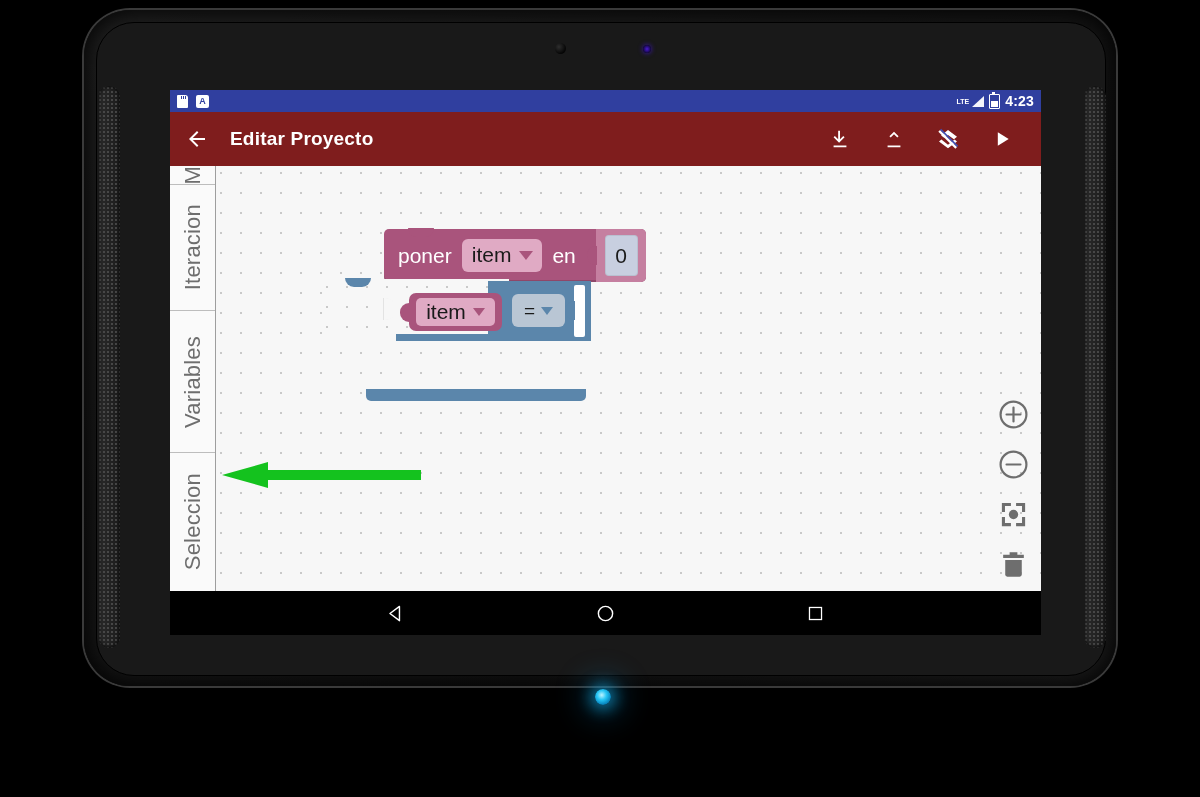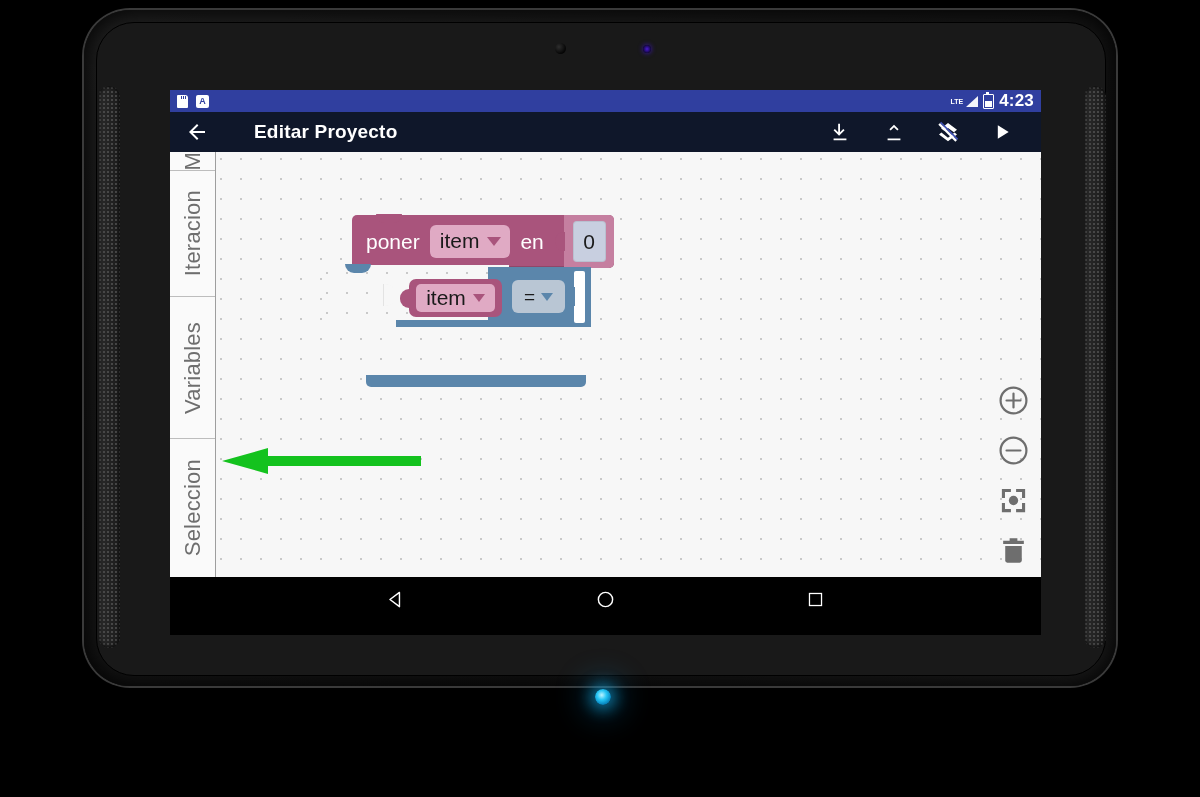--- a/index.html
+++ b/index.html
@@ -64,21 +64,21 @@
   }
 
   
   .statusbar {
     position: relative; height: 22px; background: #303f9f;
     display: flex; align-items: center; padding: 0 7px;
     color: #fff;
   }
   .sb-left { display:flex; align-items:center; gap:8px; }
   .sb-right { margin-left:auto; display:flex; align-items:center; gap:5px; }
-  .sb-time { font-size: 17px; font-weight: 700; letter-spacing:.2px; }
+  .sb-time { font-size: 14px; font-weight: 700; letter-spacing:.2px; }
   .icon-sd {
     width: 11px; height: 13px; background: #fff;
     border-radius: 1px 3px 1px 1px; position: relative;
   }
   .icon-sd::before{
     content:""; position:absolute; top:1px; right:1px; width:6px; height:3px;
     background: repeating-linear-gradient(90deg,#303f9f 0 1px,#fff 1px 2px);
   }
   .icon-appbadge {
     width: 13px; height: 13px; background:#fff; border-radius:2px;
@@ -91,22 +91,22 @@
     border-color:transparent transparent #fff transparent; opacity:.95;
   }
   .icon-batt {
     width:9px;height:13px;border:1.6px solid #fff;border-radius:1px;position:relative;
   }
   .icon-batt::before{content:"";position:absolute;top:-3px;left:2px;width:3px;height:2px;background:#fff;}
   .icon-batt::after{content:"";position:absolute;left:1px;right:1px;bottom:1px;height:6px;background:#fff;}
 
   
   .appbar {
-    height: 40px; background: #0f172a; display:flex; align-items:center;
-    padding: 0 14px; color:#fff;gap:24px;
+    height: 54px; background: #7f1d1d; display:flex; align-items:center;
+    padding: 0 14px; color:#fff;
   }
   .appbar-title { font-size: 19px; font-weight: 700; margin-left: 20px; letter-spacing:.2px; }
   .appbar-actions { margin-left:auto; display:flex; align-items:center; gap: 28px; padding-right: 12px;}
   .ab-btn { width: 26px; height: 26px; display:flex; align-items:center; justify-content:center; cursor:pointer;}
   .ab-btn svg { display:block; }
 
   
   .workspace {
     position: relative; height: 425px;
     background:
@@ -139,21 +139,21 @@
   .annot-arrow { position:absolute; left: 46px; top: 292px; z-index: 9; }
 
   
   .canvas { position:relative; flex:1; }
 
   .blk-text { font-size: 21px; color:#fff; }
   .blk-label-dark { font-size: 21px; color:#1a1a1a;text-align:right; }
 
   
   .b-poner {
-    position:absolute; left:136px; top:63px; width:248px; height:53px;
+    position:absolute; left:168px; top:63px; width:248px; height:53px;
     background:#a9547c; border-radius:5px 5px 5px 5px;
     box-shadow: inset 0 -2px 0 rgba(0,0,0,.15);
     display:flex; align-items:center; padding-left:14px; gap:10px;
   }
   .b-poner::before{ 
     content:""; position:absolute; left:24px; top:-1px; width:26px; height:9px;
     background:#a9547c; border-radius:0 0 9px 9px;
   }
   .b-poner::after{ 
     content:""; position:absolute; left:24px; bottom:-8px; width:26px; height:9px;

